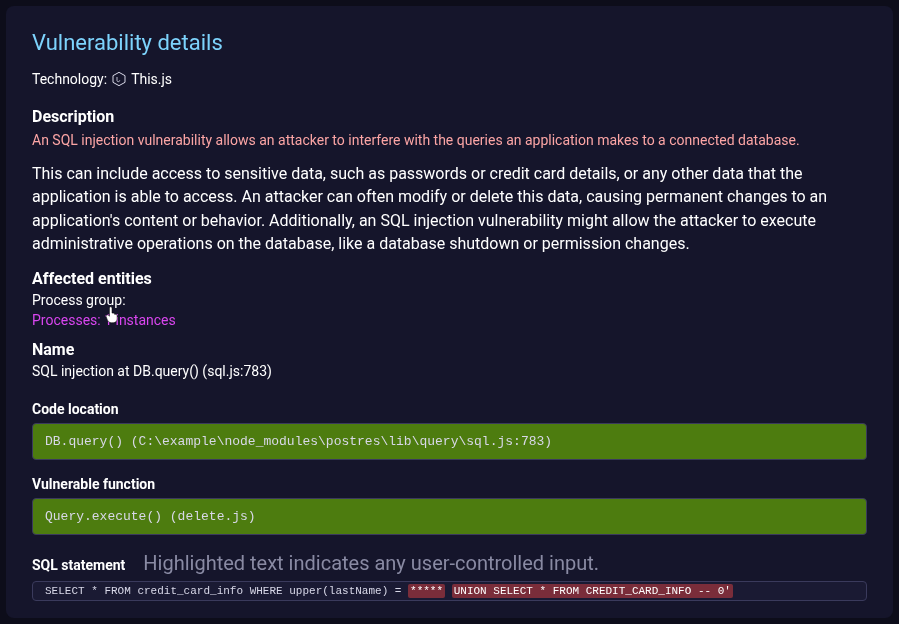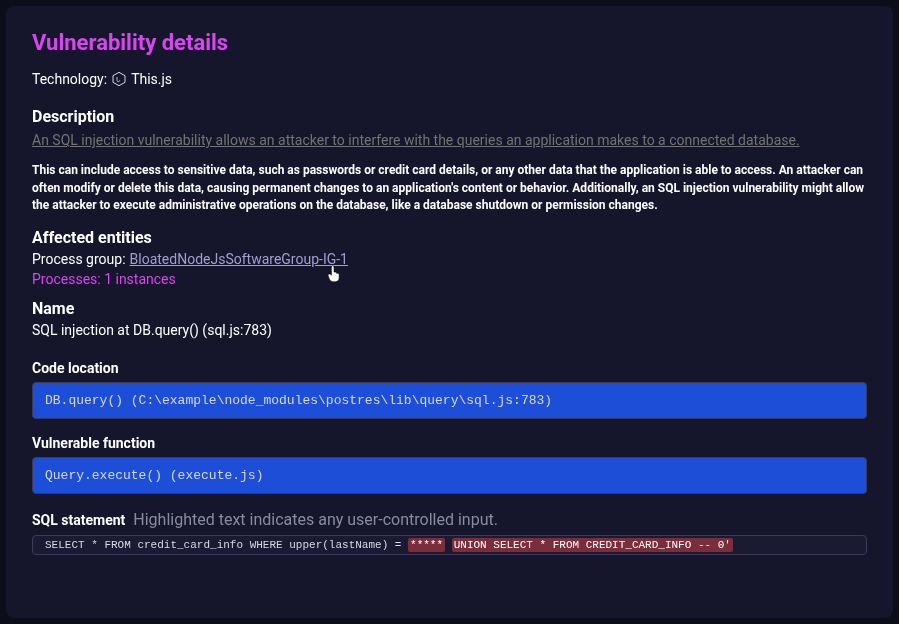--- a/index.html
+++ b/index.html
@@ -18,23 +18,23 @@
   }
   .panel {
     background: #15152b;
     border-radius: 8px;
     padding: 24px 26px;
     margin: 6px;
     height: calc(100% - 12px);
   }
   .title {
     font-size: 22px;
-    font-weight: 700;
+    font-weight: 400;
     margin-bottom: 16px;
-    color: #d946ef;
+    color: #7dd3fc;
   }
   .tech-row {
     display: flex;
     align-items: center;
     gap: 4px;
     margin-bottom: 20px;
     font-size: 14px;
   }
   .tech-label {
     color: #fff;
@@ -58,30 +58,28 @@
     font-weight: 700;
     color: #fff;
     margin-bottom: 4px;
   }
   .section-heading.first {
     margin-top: 8px;
   }
   .description-p1 {
     font-size: 14px;
     line-height: 1.45;
-    color: #737373;
+    color: #fca5a5;
     margin-bottom: 12px;
-    text-decoration: underline;
   }
   .description-p2 {
-    font-size: 12px;
+    font-size: 16px;
     line-height: 1.45;
     color: #fff;
     margin-bottom: 14px;
-    font-weight: bold;
   }
   .affected-row {
     font-size: 14px;
     color: #fff;
     margin-bottom: 4px;
     display: flex;
     align-items: center;
     gap: 4px;
   }
   .link {
@@ -106,40 +104,40 @@
     font-size: 14px;
     color: #d946ef;
     margin-bottom: 12px;
   }
   .name-value {
     font-size: 14px;
     color: #fff;
     margin-bottom: 22px;
   }
   .code-box {
-    background: #1d4ed8;
+    background: #4d7c0f;
     border: 1px solid #3a3a5c;
     border-radius: 4px;
     padding: 10px 12px;
     font-family: "SFMono-Regular", Consolas, "Liberation Mono", Menlo, monospace;
     font-size: 13px;
     color: #d8d8e8;
     margin-bottom: 16px;
     margin-top: 6px;
   }
   .field-label {
     font-size: 14px;
     font-weight: 700;
     color: #fff;
   }
   .field-hint {
-    font-size: 16px;
+    font-size: 20px;
     font-weight: 400;
     color: #898aa3;
-    margin-left: 4px;
+    margin-left: 14px;
   }
   .sql-box {
     background: #1a1a33;
     border: 1px solid #3a3a5c;
     border-radius: 4px;
     padding: 3px 12px;
     font-family: "SFMono-Regular", Consolas, "Liberation Mono", Menlo, monospace;
     font-size: 11px;
     margin-top: 6px;
     white-space: nowrap;
@@ -173,37 +171,36 @@
     <span class="tech-value">This.js</span>
   </div>
 
   <h2 class="section-heading first">Description</h2>
   <p class="description-p1">An SQL injection vulnerability allows an attacker to interfere with the queries an application makes to a connected database.</p>
   <p class="description-p2">This can include access to sensitive data, such as passwords or credit card details, or any other data that the application is able to access. An attacker can often modify or delete this data, causing permanent changes to an application's content or behavior. Additionally, an SQL injection vulnerability might allow the attacker to execute administrative operations on the database, like a database shutdown or permission changes.</p>
 
   <h2 class="section-heading">Affected entities</h2>
   <div class="affected-row">
     <span>Process group:</span>
-    <a class="link">BloatedNodeJsSoftwareGroup-IG-1</a>
     <span class="cursor-hand">
       <svg viewBox="0 0 24 28">
         <path d="M8 3 C8 2 9 1 10 1 C11 1 12 2 12 3 L12 11 L14 11 C15 11 16 12 16 13 L18 13 C19 13 20 14 20 15 L20 20 C20 23 18 26 14 26 L11 26 C8 26 6 24 5 22 L3 17 C2.5 16 3 14.5 4.5 14 C6 13.5 7 14.5 8 16 Z" fill="#ffffff" stroke="#000" stroke-width="0.8"></path>
       </svg>
     </span>
   </div>
   <div class="plain-text">Processes: 1 instances</div>
 
   <h2 class="section-heading">Name</h2>
   <div class="name-value">SQL injection at DB.query() (sql.js:783)</div>
 
   <div class="field-label">Code location</div>
   <div class="code-box">DB.query() (C:\example\node_modules\postres\lib\query\sql.js:783)</div>
 
   <div class="field-label">Vulnerable function</div>
-  <div class="code-box">Query.execute() (execute.js)</div>
+  <div class="code-box">Query.execute() (delete.js)</div>
 
   <div>
     <span class="field-label">SQL statement</span>
     <span class="field-hint">Highlighted text indicates any user-controlled input.</span>
   </div>
   <div class="sql-box">
     <span class="sql-plain">SELECT * FROM credit_card_info WHERE upper(lastName) = </span><span class="sql-highlight">*****</span><span class="sql-plain"> </span><span class="sql-highlight">UNION SELECT * FROM CREDIT_CARD_INFO -- 0'</span>
   </div>
 
 </div>

